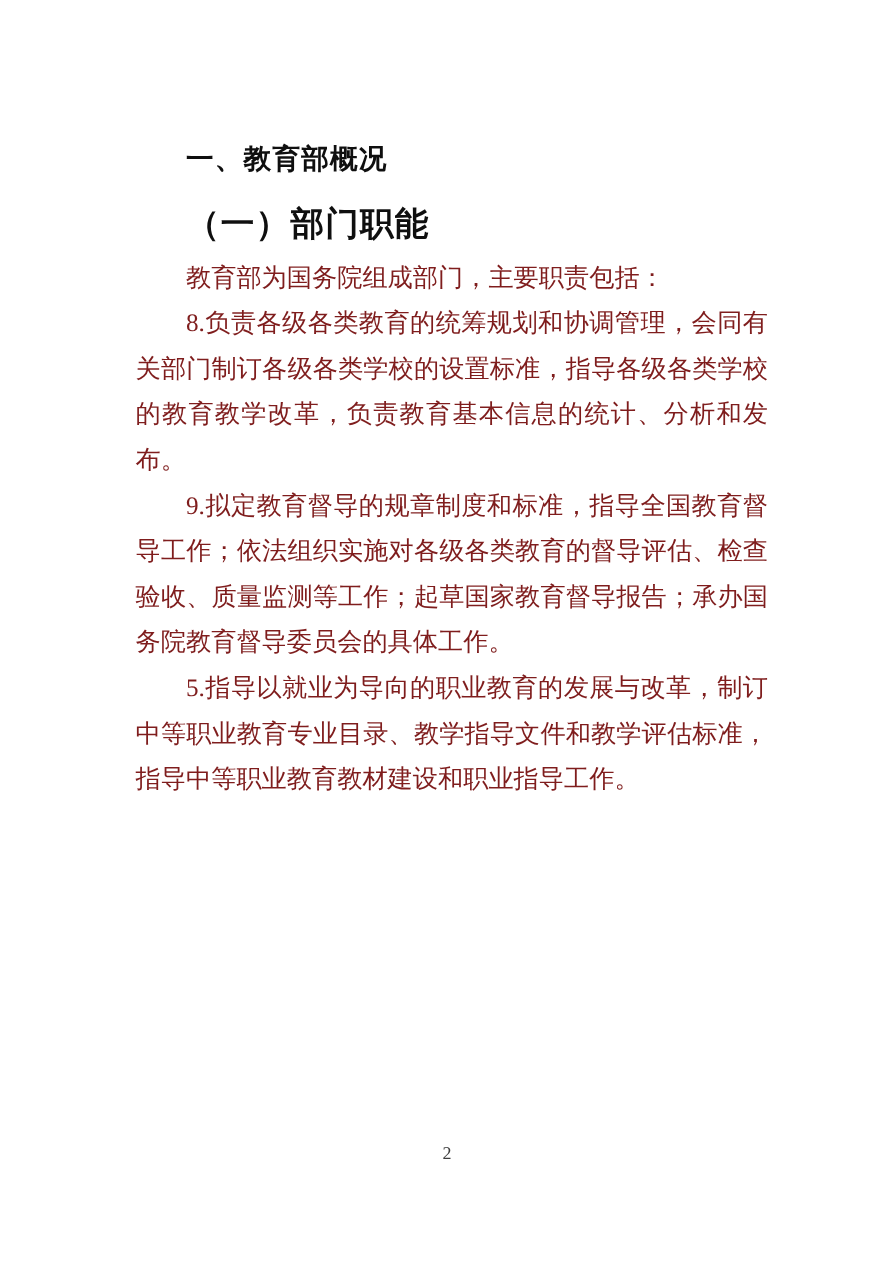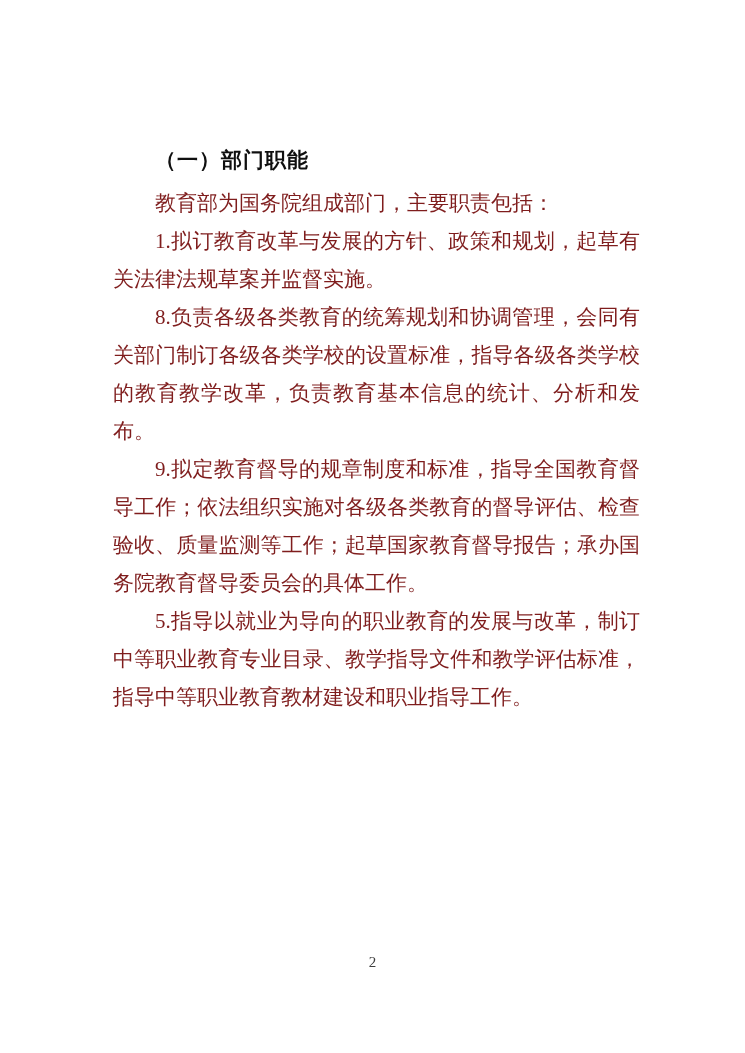--- a/index.html
+++ b/index.html
@@ -29,21 +29,21 @@
     font-size: 23px;
     line-height: 28px;
     color: #0f0f0f;
     letter-spacing: 1px;
   }
   .section-heading {
     margin: 29px 0 0 0;
     padding-left: 42px;
     font-family: "Liberation Serif", serif;
     font-weight: bold;
-    font-size: 21px;
+    font-size: 28px;
     line-height: 26px;
     color: #0f0f0f;
     letter-spacing: 1px;
   }
   .body-text {
     margin-top: 11px;
     font-family: "Liberation Serif", serif;
     font-size: 21px;
     line-height: 38px;
     text-align: justify;
@@ -62,23 +62,23 @@
     font-family: "Liberation Serif", serif;
     font-size: 15px;
     color: #3d3d3d;
   }
 </style>
 </head>
 <body>
 
 <div class="page">
   <div class="content">
+    <h1 class="doc-title">一、教育部概况</h1>
     <h2 class="section-heading">（一）部门职能</h2>
     <div class="body-text">
       <p>教育部为国务院组成部门，主要职责包括：</p>
-      <p>1.拟订教育改革与发展的方针、政策和规划，起草有关法律法规草案并监督实施。</p>
       <p>8.负责各级各类教育的统筹规划和协调管理，会同有关部门制订各级各类学校的设置标准，指导各级各类学校的教育教学改革，负责教育基本信息的统计、分析和发布。</p>
       <p>9.拟定教育督导的规章制度和标准，指导全国教育督导工作；依法组织实施对各级各类教育的督导评估、检查验收、质量监测等工作；起草国家教育督导报告；承办国务院教育督导委员会的具体工作。</p>
       <p>5.指导以就业为导向的职业教育的发展与改革，制订中等职业教育专业目录、教学指导文件和教学评估标准，指导中等职业教育教材建设和职业指导工作。</p>
     </div>
   </div>
   <div class="page-number">2</div>
 </div>
 
 </body></html>

